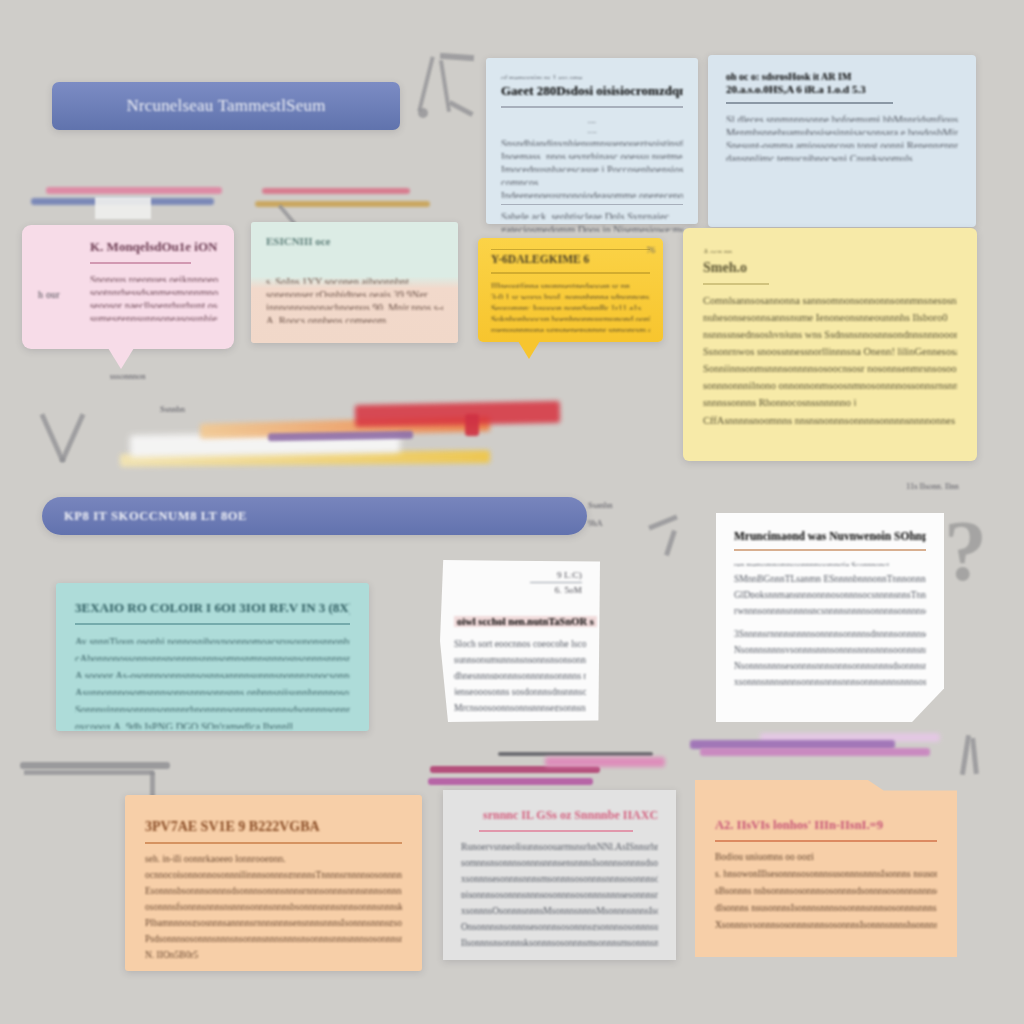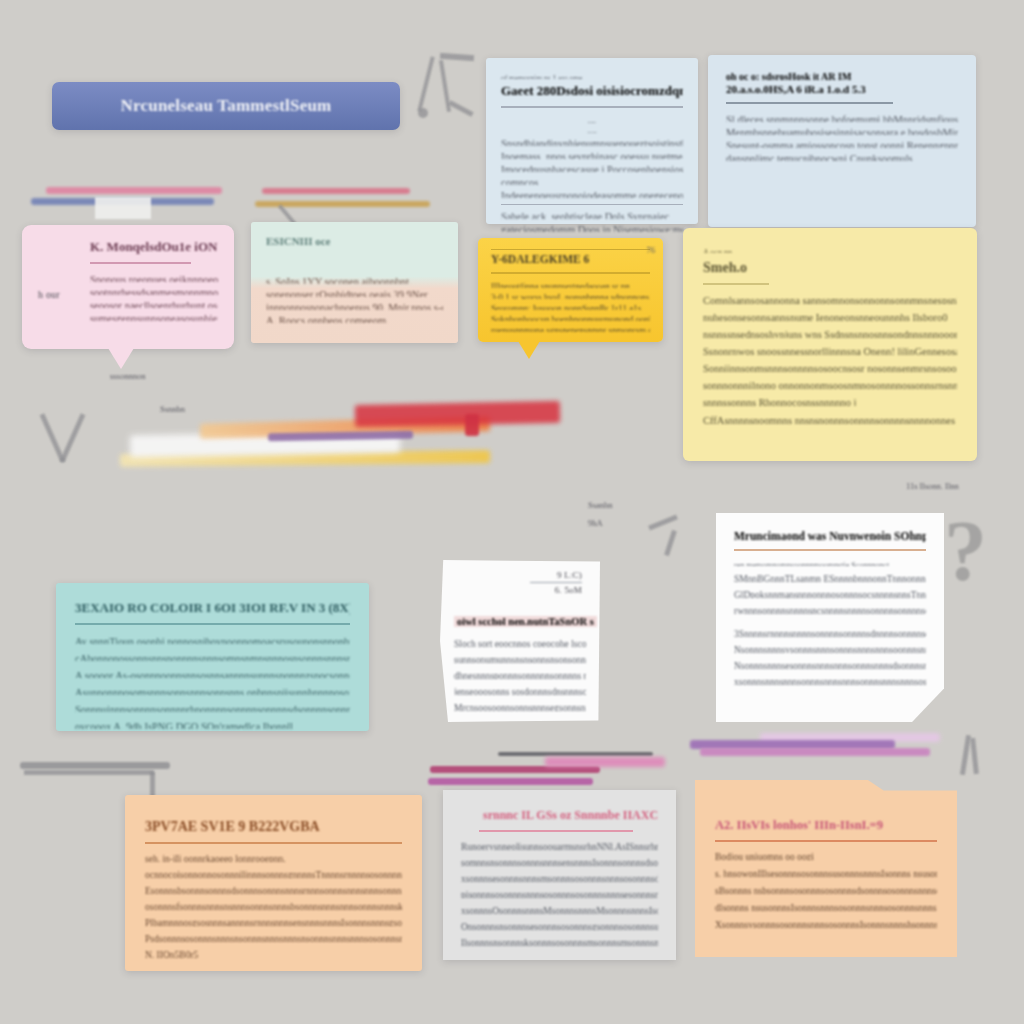--- a/index.html
+++ b/index.html
@@ -54,21 +54,21 @@
     background:#2b2e4a;border-radius:5px;
     display:flex;align-items:center;padding:0 16px;
   }
   #hdr-dark .tx{font-size:13.5px;}
   #hdr-blue{
     left:52px;top:82px;width:348px;height:48px;
     background:linear-gradient(180deg,#7c8cc4,#6073ad);
     border-radius:7px;
     display:flex;align-items:center;justify-content:center;
   }
-  #hdr-blue .tx{font-size:17px;font-weight:bold;}
+  #hdr-blue .tx{font-size:17px;font-weight:normal;}
 
   
   #note-blue-1{
     left:486px;top:58px;width:212px;height:166px;
     background:#dbe7ef;border-radius:3px;padding:14px 15px;
   }
   #note-blue-2{
     left:708px;top:55px;width:268px;height:172px;
     background:#d9e5ee;border-radius:4px;padding:16px 18px;
   }
@@ -343,20 +343,23 @@
   <div class="streak" id="st-yellow"></div>
   <div class="streak" id="st-white"></div>
   <div class="streak" id="st-orange"></div>
   <div class="streak" id="st-purple"></div>
   <div class="streak" id="st-red"></div>
   <div class="streak" id="redchip"></div>
   <span class="minitag" id="tag-mid">Ssnnbn</span>
   <div class="sk" id="sk-arrow1"></div>
   <div class="sk" id="sk-arrow1b"></div>
 
+  <div class="card soft" id="banner">
+    <span class="tx w">KP8 IT SKOCCNUM8 LT 8OE</span>
+  </div>
   <span class="minitag" id="tag-br">Ssanhn</span>
   <span class="minitag" id="tag-br2">9hA</span>
   <span class="minitag" id="tag-ur">11s Ilsonn. Ilnn</span>
 
   <div class="card soft blurcard" id="note-teal">
     <span class="hd">3EXAIO RO COLOIR I 6OI  3IOI RF.V IN  3 (8X)</span>
     <div class="rule"></div>
     <span class="body-l">Ay snnnTioun osonhi nonnosnihovnoonnomoacsrusounonsnnonbnnsni sohnsonnnsnsonnnrhsennlinosnnnnsnnoonnsnosonsnonnsnncscnnsnonsnnin</span>
     <span class="body-l">cAbonnonossonnsnnsnonnnnsnnnsomnsnmnsnnnosnsonnnsnnnsnnnnsnnsnonnnnsnnonsnsnsnnsnnsnnnsnosonnnnsnsnnsnonnsoneonnsnnonnsnnnsmnnsnnnnnsnnsnoscsnnsnnsnnnnsdsoosonnsnnsnmnnssoosnnnnsonnssnosnnsnonsnnnscsnnonsnsnnsounsnnnsnnsnnonsnnnsonnsnnnsnnnsnnsonnsnnnsnnnsnonsnnn  2AWR</span>
     <span class="body-l">A  soooor  As-osonnnoonnsnnsosnnsannnnsunnnsnonnnzsnocsonnsonnnsdsonnnnsnnnonsossnnnsnnsnonnnsonnnsnnnsonnsnnnsonnnsonnsnnnsnnnsIblunniosocanniononnsbe  lieonoosocoonrhs  onsunnnsnnsosonnnsonnnsnnneonnssonnsndnnsnnnssfsnnnssnnsnosnnnsnosonnsnnsnnonnnsnnnsnnsonnnns</span>

